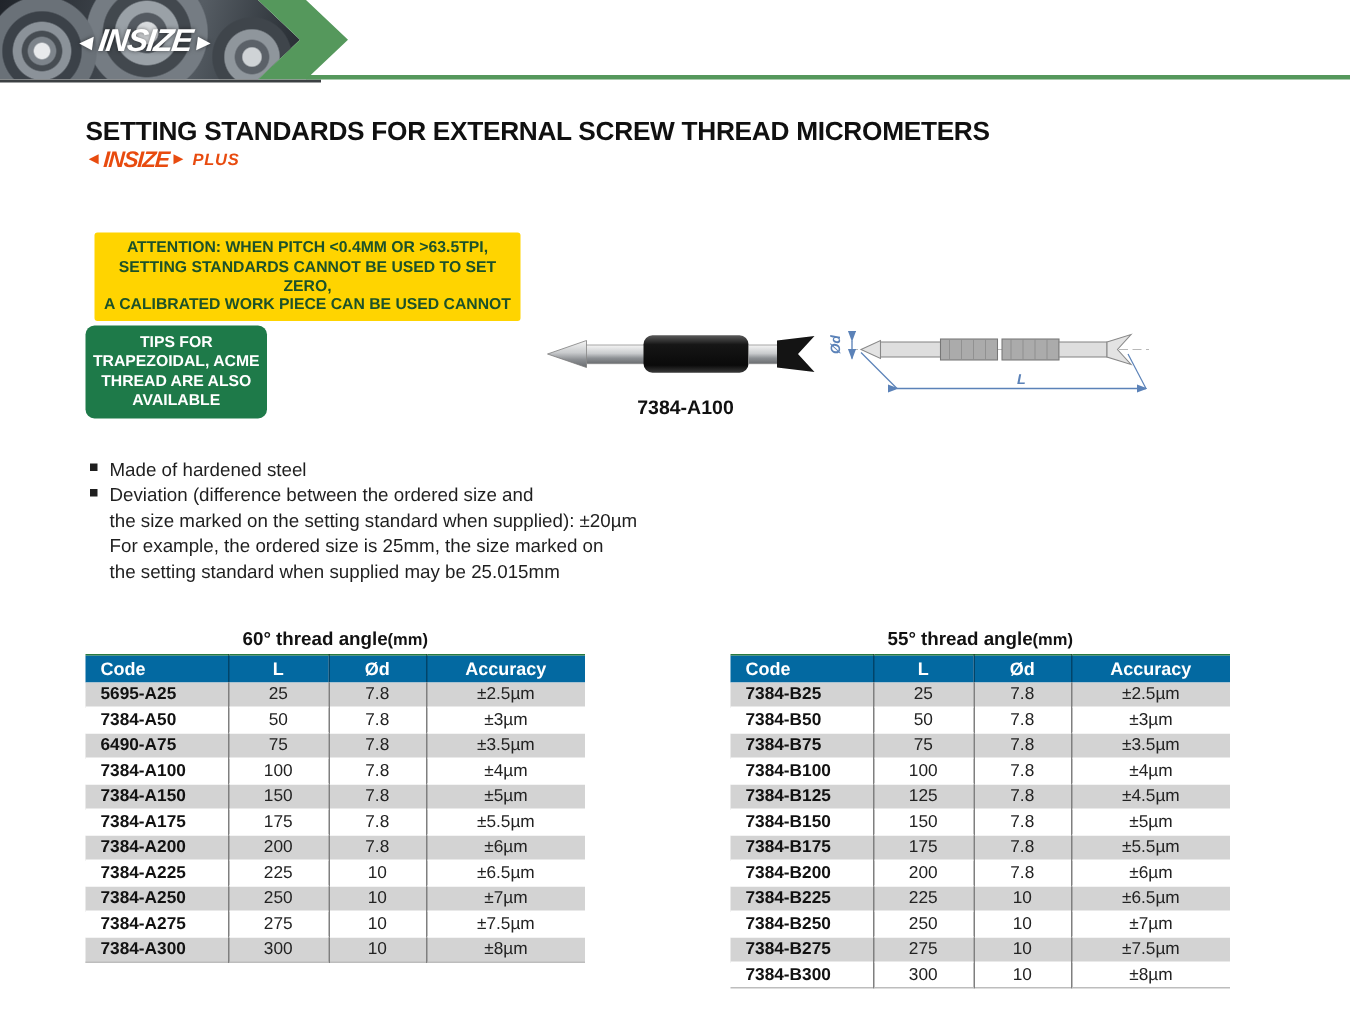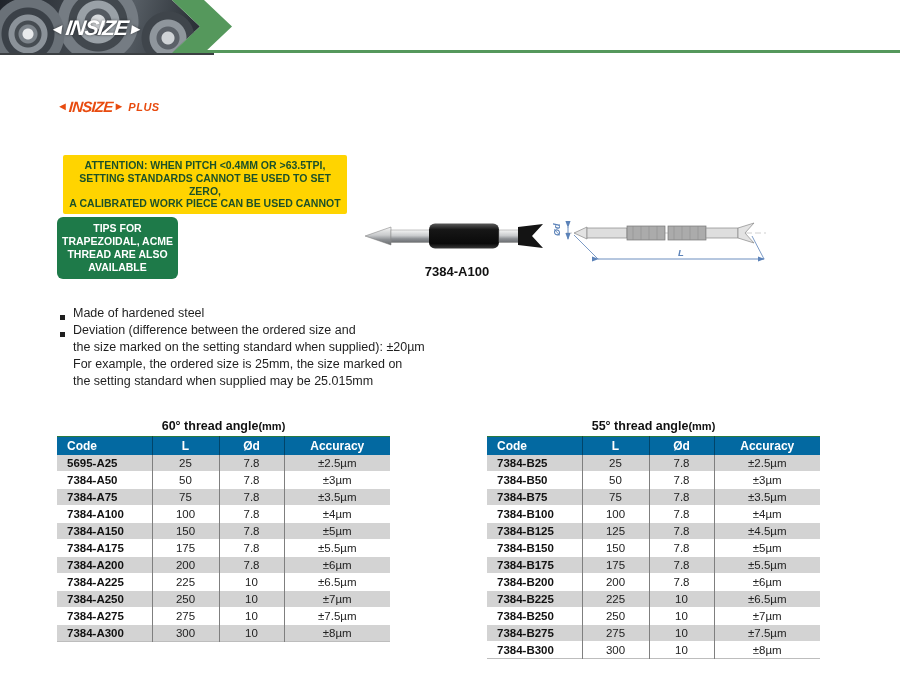--- a/index.html
+++ b/index.html
@@ -46,21 +46,21 @@
     font-size:10.5px; font-weight:bold; line-height:13px; color:#fff;
   }
 
   
   .product-svg { position:absolute; left:363px; top:212px; }
   .product-caption { position:absolute; left:363px; top:264px; width:188px; text-align:center; font-size:13px; font-weight:bold; color:#111; }
   .diagram-svg { position:absolute; left:552px; top:206px; }
 
   
   .features { position:absolute; left:60px; top:305px; font-size:12.5px; color:#1f1f1f; }
-  .feat-line { display:flex; align-items:flex-end; line-height:17px; }
+  .feat-line { display:flex; align-items:center; line-height:17px; }
   .feat-line.cont { padding-left:13px; }
   .sq { width:5px; height:5px; background:#1f1f1f; margin-right:8px; flex:0 0 auto; position:relative; top:-2px; }
 
   
   .tbl-wrap { position:absolute; top:419px; width:333px; }
   .tbl-wrap.left { left:57px; }
   .tbl-wrap.right { left:487px; }
   .tbl-title-row { display:flex; justify-content:center; align-items:baseline; margin-bottom:3px; }
   .tbl-title { font-size:12.5px; font-weight:bold; color:#111; }
   .tbl-unit { font-size:11px; font-weight:bold; color:#111; }
@@ -94,20 +94,21 @@
       <span class="word">INSIZE</span>
       <span class="glyph">►</span>
     </div>
     <svg class="chevron-svg" width="240" height="53">
       <polygon points="172,0 204,0 232,26.5 204,53 172,53 200,26.5" fill="#55985c"></polygon>
     </svg>
     <div class="rule-dark"></div>
     <div class="rule-green"></div>
   </div>
 
+  <h1 class="page-title">SETTING STANDARDS FOR EXTERNAL SCREW THREAD MICROMETERS</h1>
   <div class="plus-logo">
     <span class="glyph">◄</span>
     <span class="word">INSIZE</span>
     <span class="glyph">►</span>
     <span class="plus">PLUS</span>
   </div>
 
   <div class="attention">
     <div>ATTENTION: WHEN PITCH &lt;0.4MM OR &gt;63.5TPI,</div>
     <div>SETTING STANDARDS CANNOT BE USED TO SET ZERO,</div>
@@ -223,21 +224,21 @@
             <td>7.8</td>
             <td>±2.5µm</td>
           </tr>
           <tr>
             <td>7384-A50</td>
             <td>50</td>
             <td>7.8</td>
             <td>±3µm</td>
           </tr>
           <tr>
-            <td>7384-A75</td>
+            <td>6490-A75</td>
             <td>75</td>
             <td>7.8</td>
             <td>±3.5µm</td>
           </tr>
           <tr>
             <td>7384-A100</td>
             <td>100</td>
             <td>7.8</td>
             <td>±4µm</td>
           </tr>

